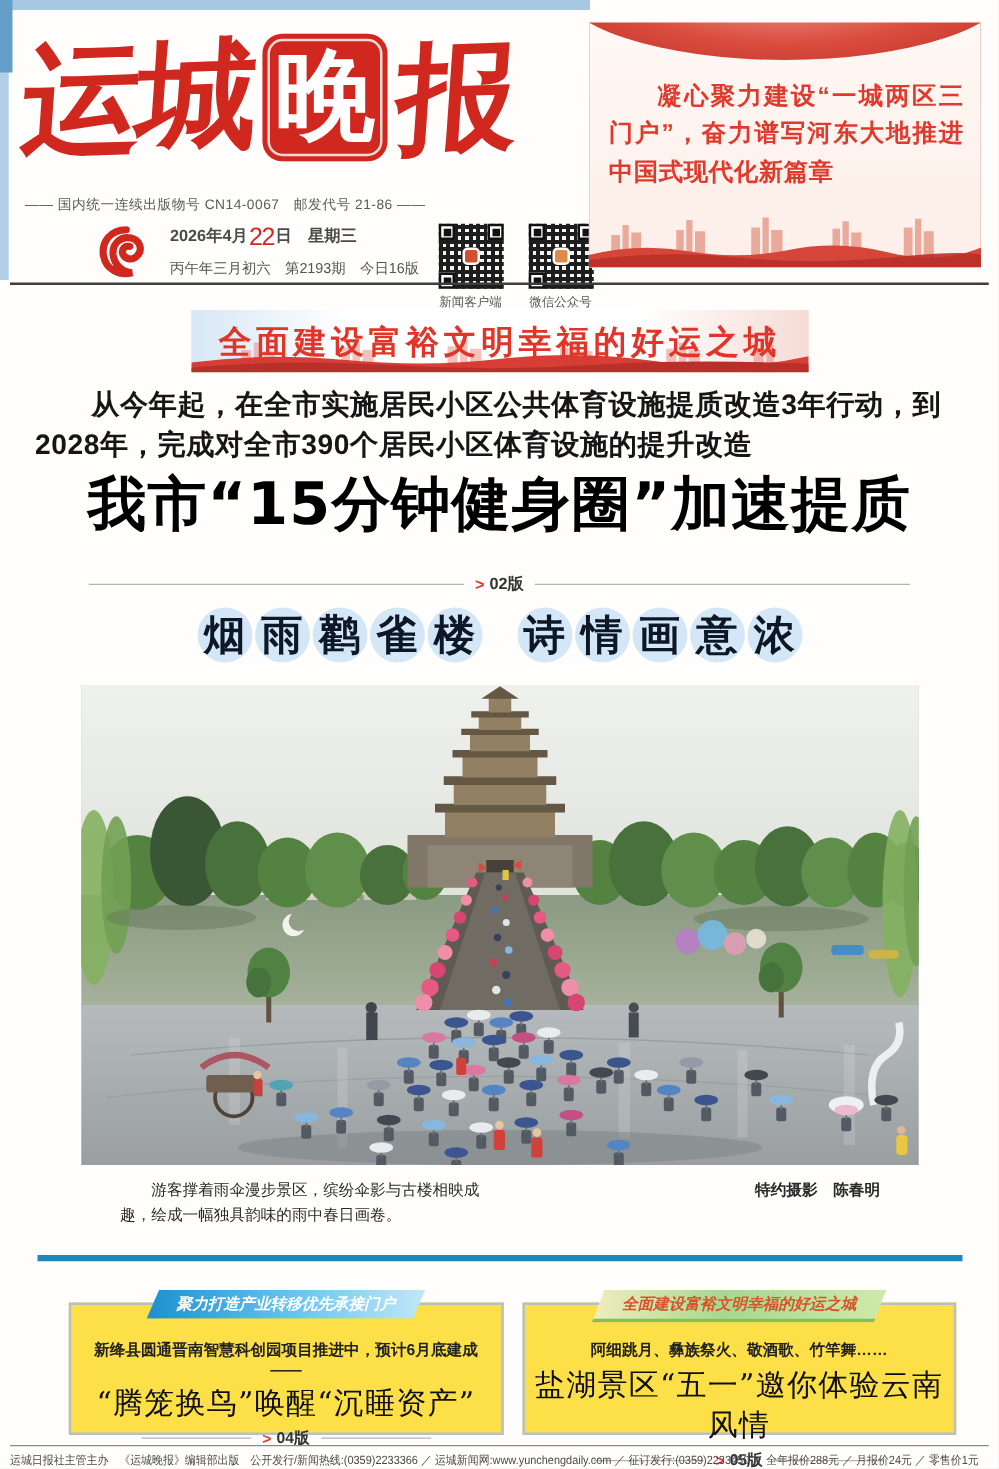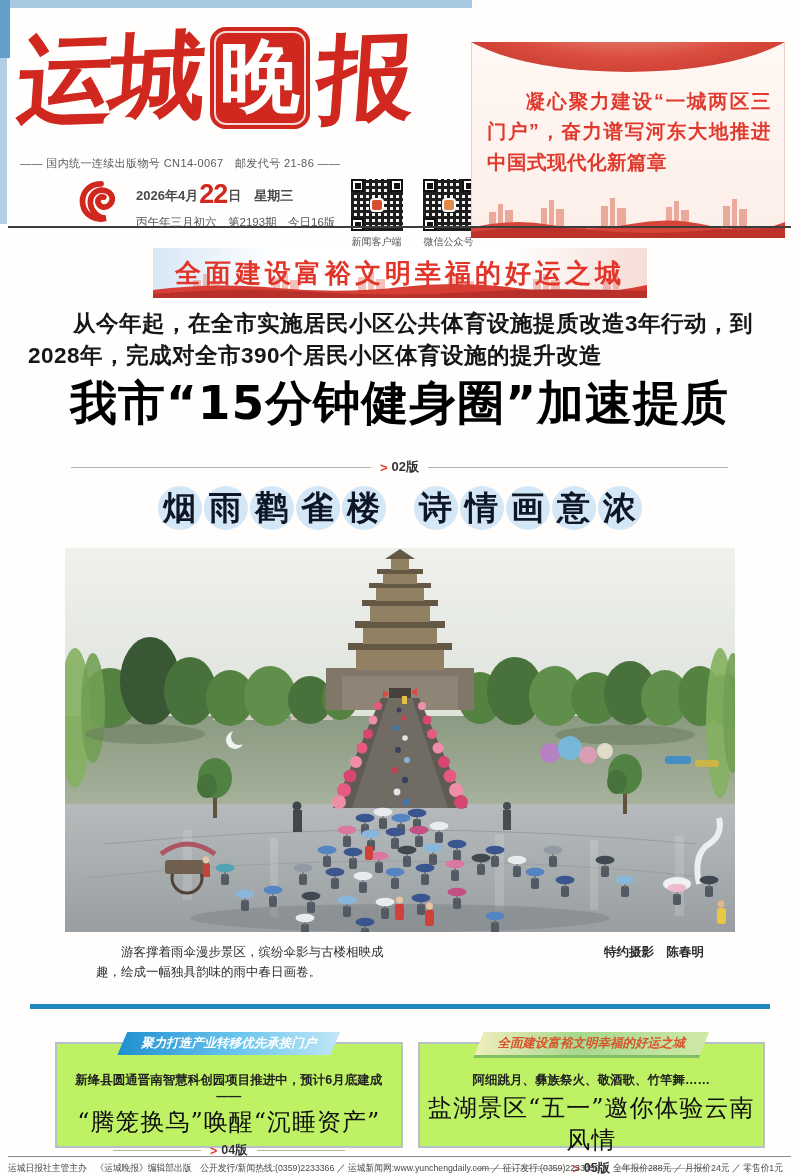--- a/index.html
+++ b/index.html
@@ -18,37 +18,37 @@
   .cal{display:inline-block;font-family:"DejaVu Serif",serif;font-weight:900;font-size:96px;line-height:1;
        transform:skewX(-6deg) rotate(-2deg);letter-spacing:-4px;}
   .seal{width:100px;height:102px;background:#d0271f;border-radius:16px;color:#fff;flex:0 0 auto;
         font-family:"DejaVu Serif",serif;font-weight:900;font-size:80px;display:flex;align-items:center;
         justify-content:center;margin:0 6px;box-shadow:inset 0 0 0 4px #d0271f, inset 0 0 0 6px #f6d8d4;}
   .issn{margin-top:12px;font-size:11px;color:#5a5a5a;letter-spacing:.4px;padding-left:6px;white-space:nowrap;}
   .mast-row{display:flex;align-items:flex-start;margin-top:8px;}
   .logo{width:50px;height:44px;margin-left:62px;flex:0 0 auto;}
   .dates{margin-left:10px;white-space:nowrap;}
   .date1{font-size:13px;font-weight:700;color:#4a4a4a;}
-  .date1 .day{font-size:27px;color:#d0271f;font-weight:700;letter-spacing:-1px;vertical-align:-3px;padding:0 1px;}
+  .date1 .day{font-size:20px;color:#d0271f;font-weight:400;letter-spacing:-1px;vertical-align:-3px;padding:0 1px;}
   .date2{font-size:11.5px;color:#555;margin-top:5px;}
   .qr-group{display:flex;gap:20px;margin-left:16px;margin-top:0;}
   .qr-item{}
   .qr{width:52px;height:52px;position:relative;
       background:repeating-linear-gradient(0deg,#1d1d1d 0 3px,transparent 3px 6px),
                  repeating-linear-gradient(90deg,#1d1d1d 0 3px,#f4f4f4 3px 6px);}
   .qr i{position:absolute;width:13px;height:13px;background:#fff;border:2.5px solid #111;box-sizing:border-box;}
   .qr i::after{content:"";position:absolute;inset:1.5px;background:#111;}
   .qr i.tl{top:0;left:0;} .qr i.tr{top:0;right:0;} .qr i.bl{bottom:0;left:0;}
   .qr b{position:absolute;left:19px;top:19px;width:14px;height:14px;background:#d34f2f;border:2px solid #fff;
         border-radius:4px;box-sizing:border-box;}
   .qr-label{font-size:10px;color:#555;margin-top:4px;}
 
   
   .promo{position:absolute;right:0;top:6px;width:314px;height:196px;overflow:hidden;
-         background:linear-gradient(180deg,#fff8f4,#fdeee8);box-shadow:inset 0 0 0 1px #f2cfc7;margin-top:24px;}
+         background:linear-gradient(180deg,#fff8f4,#fdeee8);box-shadow:inset 0 0 0 1px #f2cfc7;}
   .promo-curtain{position:absolute;top:-30px;left:-24px;right:-24px;height:60px;
          background:radial-gradient(ellipse at 50% 0%,#f0a99b 0%,#da4c3e 55%,#bf3126 100%);
          border-radius:0 0 50% 50%/0 0 100% 100%;}
   .promo-text{position:absolute;top:44px;left:16px;right:14px;margin:0;font-size:19.5px;line-height:1.56;
          font-weight:700;color:#e03a2e;text-indent:2em;text-align:justify;letter-spacing:.5px;}
   .promo-sky{position:absolute;bottom:0;left:0;width:100%;height:44px;}
 
   .rule{position:absolute;top:226px;left:8px;width:783px;height:2px;background:#3d3d3d;}
 
   
@@ -81,21 +81,21 @@
   .caption{position:absolute;top:942px;left:96px;width:614px;height:64px;column-count:2;column-gap:30px;
            font-family:"DejaVu Serif",serif;font-size:12.5px;line-height:1.62;color:#2b2b2b;}
   .caption p{margin:0;text-indent:2em;}
   .credit{text-align:right;font-weight:700;margin-top:5px;padding-right:6px;}
 
   .blue-rule{position:absolute;top:1004px;left:30px;width:740px;height:5px;background:#1f86c0;}
 
   
   .teasers{position:absolute;top:1042px;left:55px;width:710px;display:flex;gap:15px;}
   .teaser{position:relative;flex:1;border:2px solid #b6c0c8;height:106px;padding-top:22px;
-          box-sizing:border-box;text-align:center;background:#bef264;}
+          box-sizing:border-box;text-align:center;background:#fde047;}
   .ribbon{position:absolute;top:-12px;left:50%;transform:translateX(-50%);padding:3px 24px;font-size:12.5px;
           font-weight:700;font-style:italic;white-space:nowrap;
           clip-path:polygon(10px 0,100% 0,calc(100% - 10px) 100%,0 100%);}
   .ribbon-blue{background:linear-gradient(90deg,#1d8fd0,#6cc6ee 55%,#c2e7f8);color:#fff;}
   .ribbon-green{background:linear-gradient(90deg,#f1eebd,#a6d88e 45%,#cfeaa9);color:#d8542c;
           border-bottom:3px solid #7fbf62;}
   .kicker{margin:6px 8px 3px;font-size:12.5px;font-weight:700;color:#222;}
   .t-headline{margin:1px 4px 4px;font-family:"DejaVu Serif",serif;font-size:24px;font-weight:400;color:#0f0f0f;
           letter-spacing:1px;text-align:center;}
   .teaser .pageref .hline{width:88px;}

